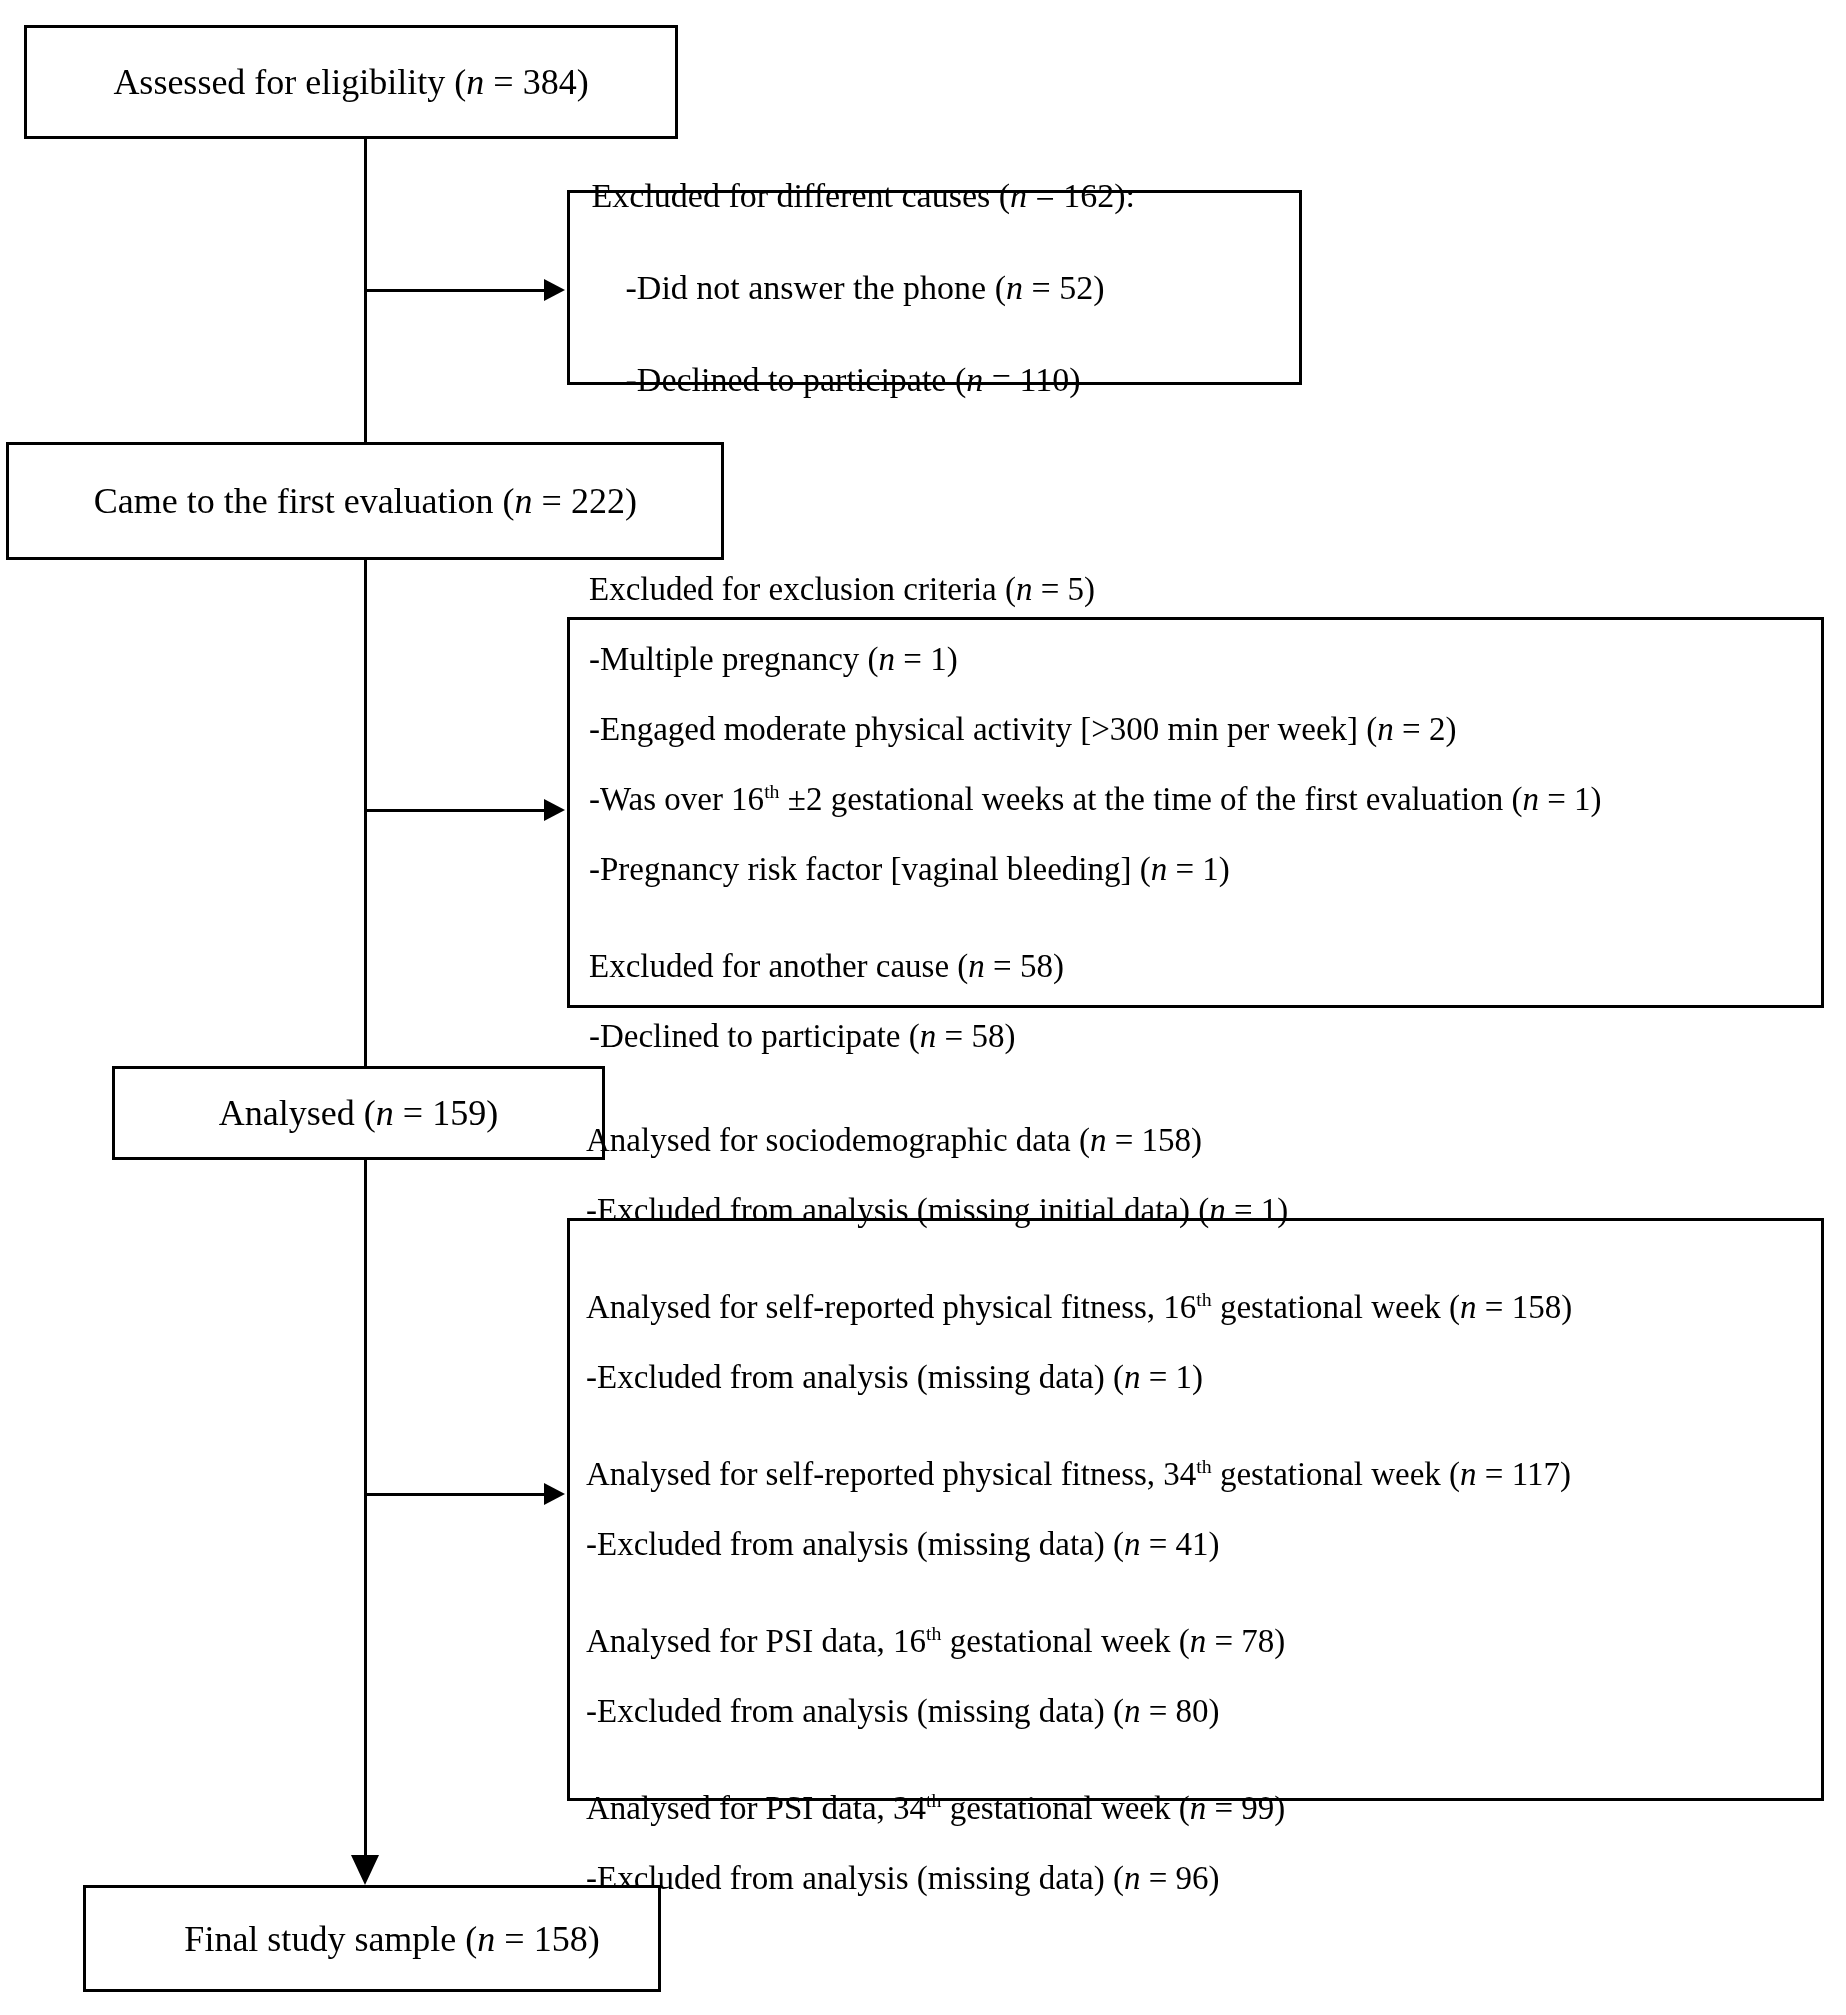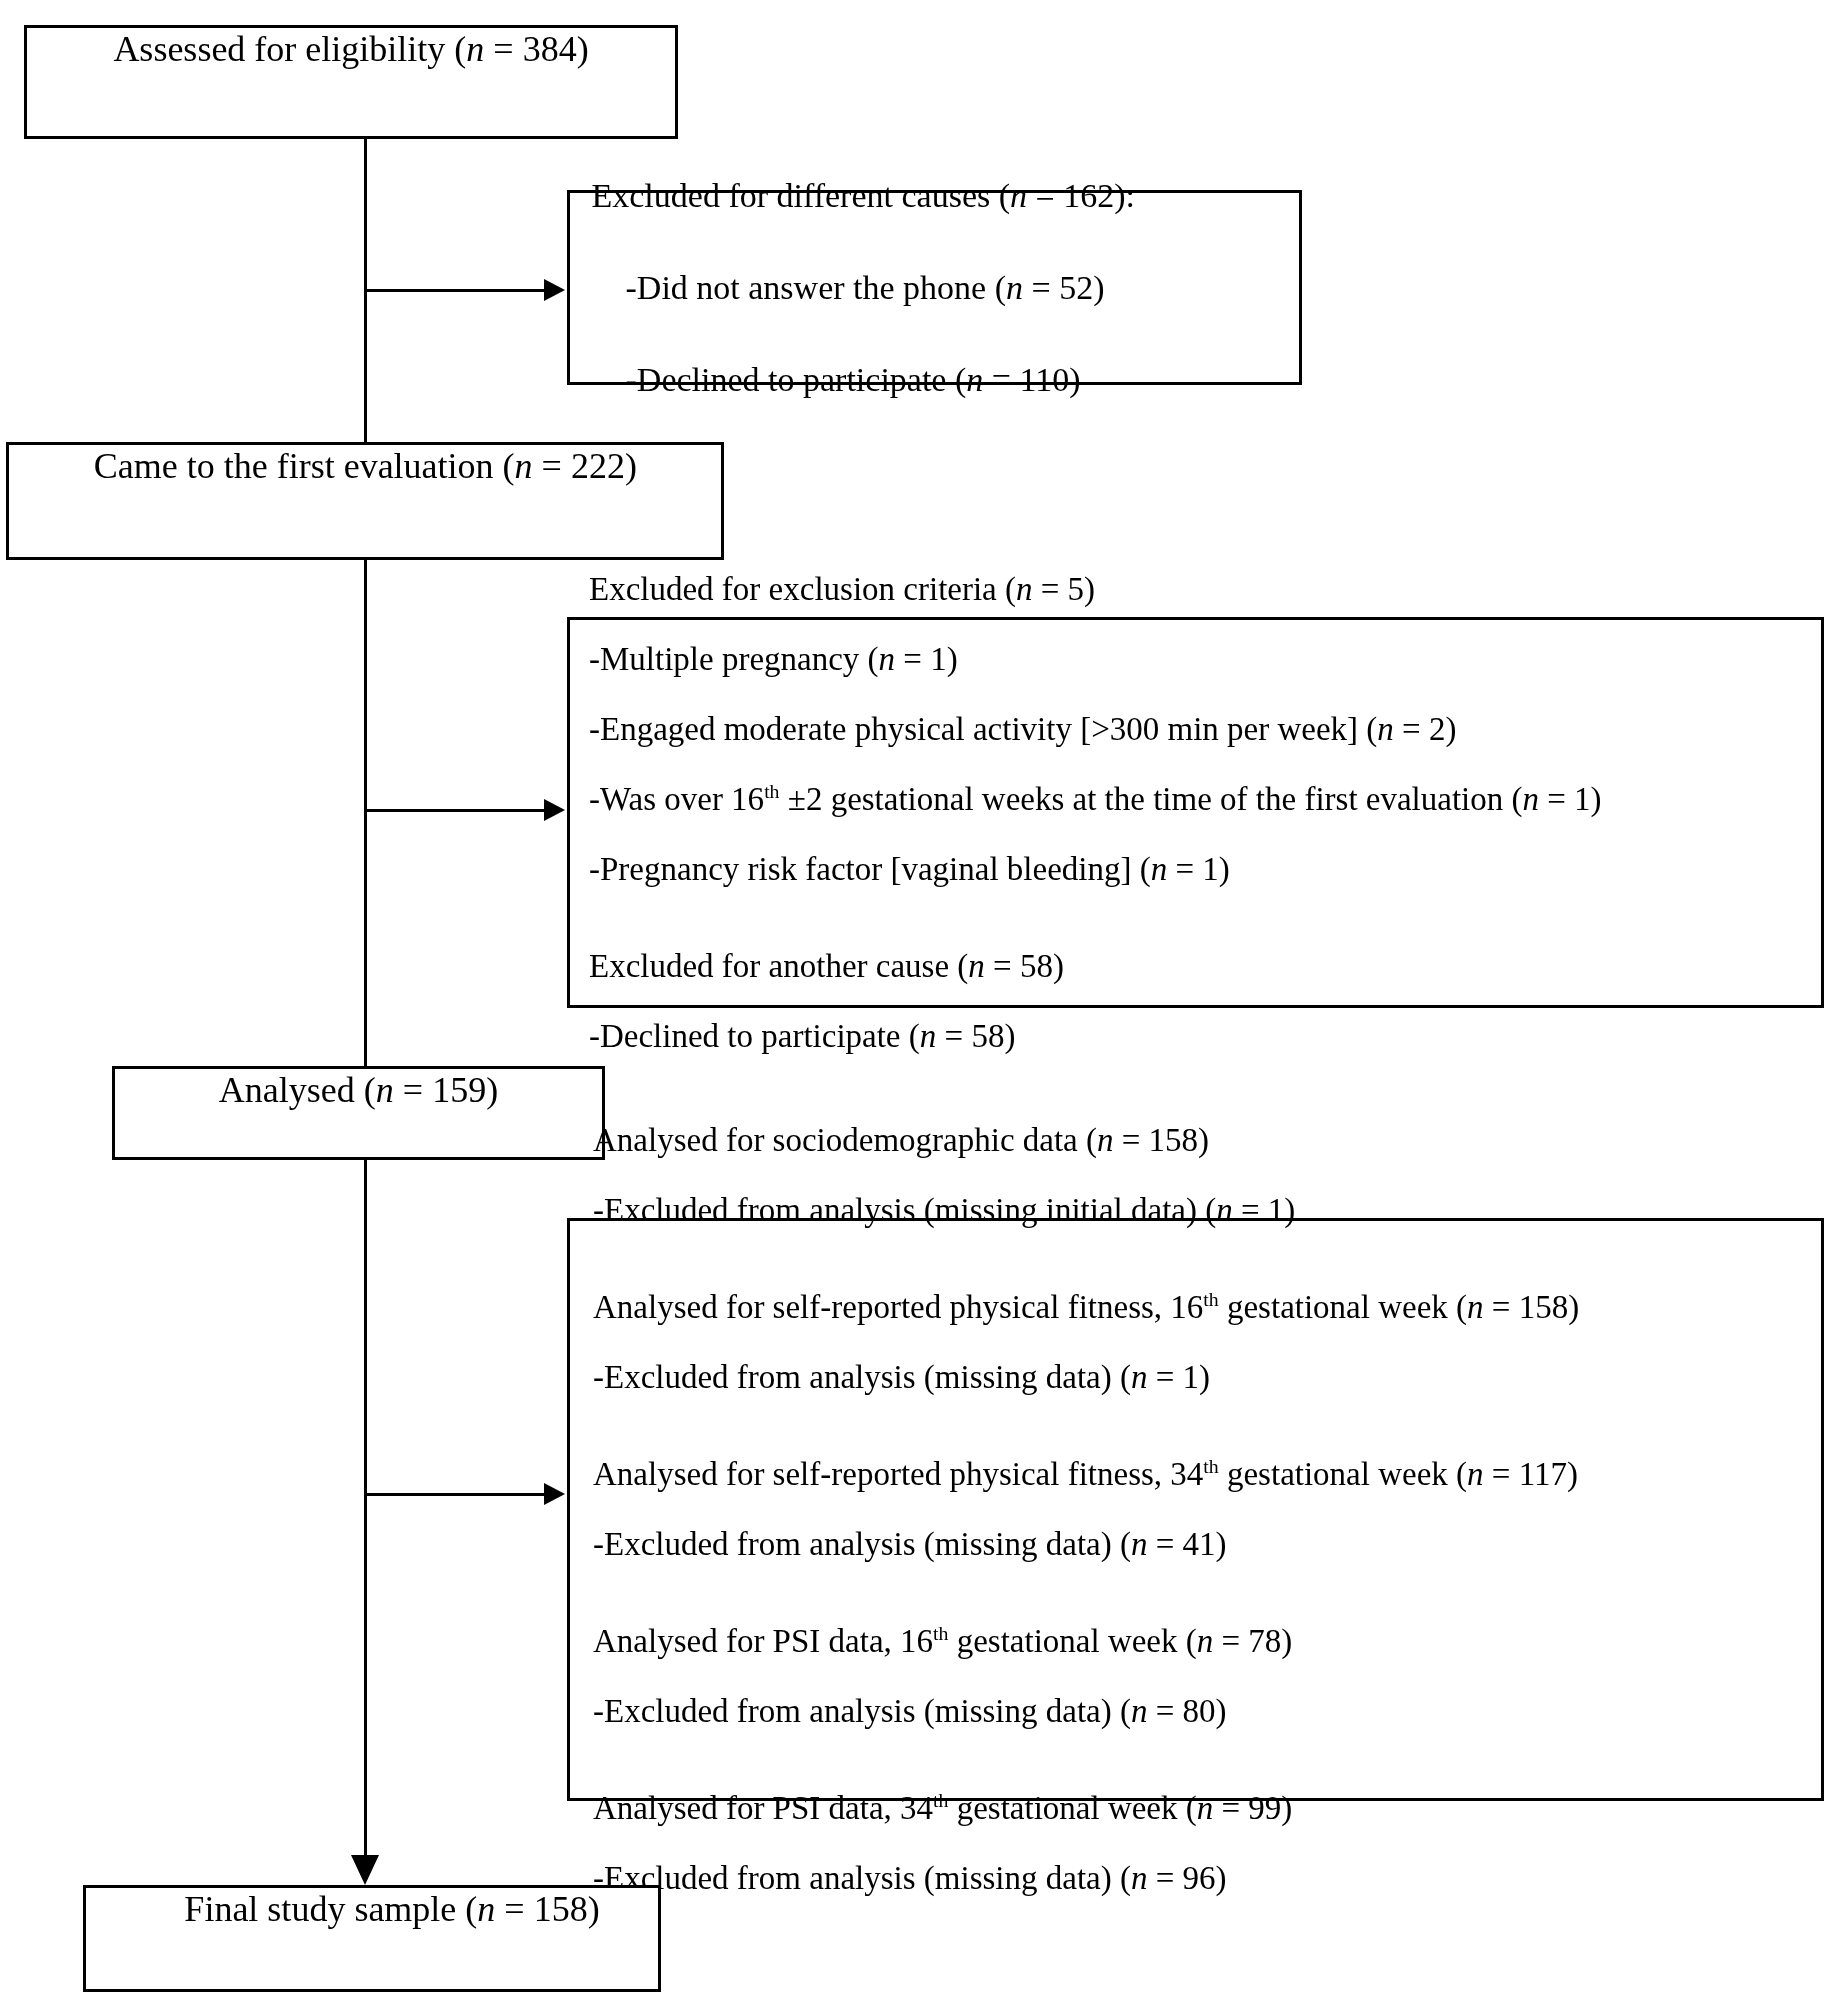--- a/index.html
+++ b/index.html
@@ -15,33 +15,33 @@
   .box{
     position:absolute;
     box-sizing:border-box;
     border:3.2px solid #000000;
     background:#ffffff;
     display:flex;
     flex-direction:column;
   }
   .center-box{
     align-items:center;
-    justify-content:flex-start;
+    justify-content:center;
     font-size:36px;
     text-align:center;
   }
   .detail-box{
     justify-content:center;
     font-size:33px;
     line-height:43px;
     gap:27px;
   }
   .box-excluded-causes{font-size:34px;line-height:43px;padding-left:21.5px;}
   .box-excluded-criteria{padding-left:19px;padding-right:17px;}
-  .box-analysed-detail{padding-left:23px;padding-right:12.6px;}
+  .box-analysed-detail{padding-left:16px;padding-right:12.6px;}
   .line{white-space:nowrap;}
   .line.indent{padding-left:34px;margin-top:22px;}
   .box-excluded-criteria .gap{height:40px;}
   .box-analysed-detail .gap{height:26.5px;}
   i{font-style:italic;}
   sup{font-size:60%;line-height:0;vertical-align:super;}
   
   .vline{position:absolute;width:2.5px;background:#000000;}
   .hline{position:absolute;height:2.5px;background:#000000;}
   .ah-right{

